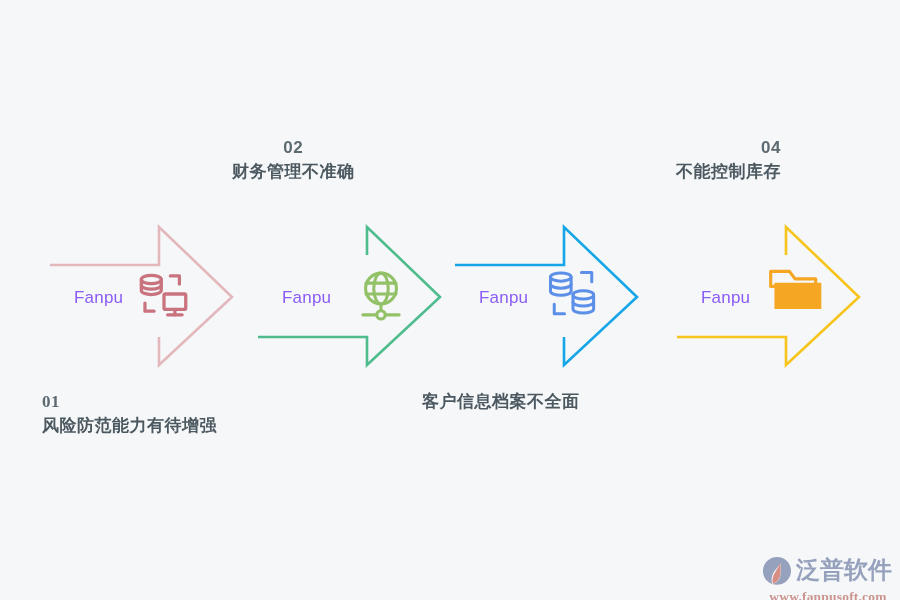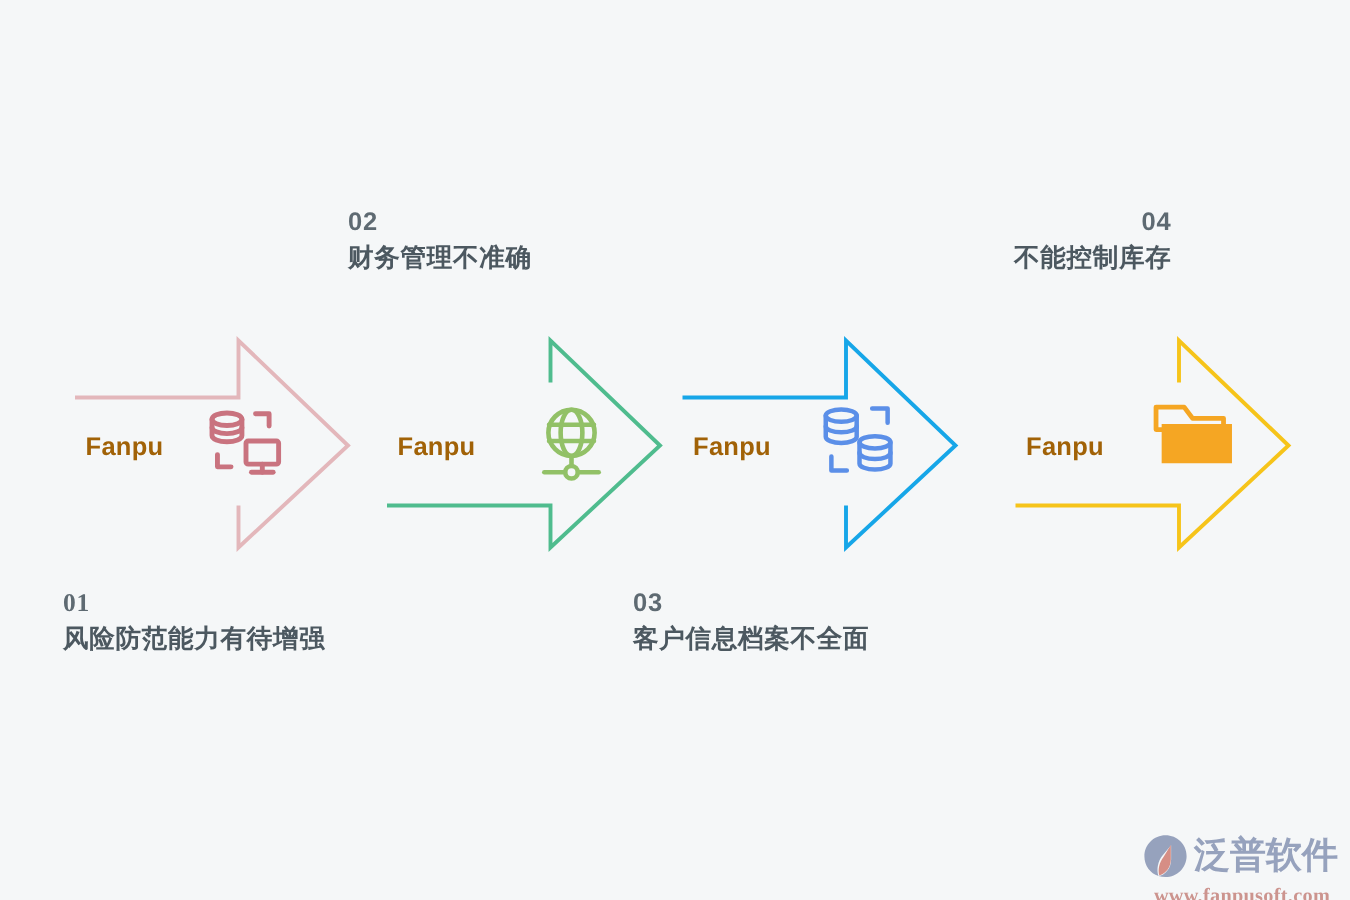--- a/index.html
+++ b/index.html
@@ -30,25 +30,26 @@
     position: absolute;
     left: 0;
     top: 0;
     width: 230px;
     height: 160px;
     overflow: visible;
   }
   .fanpu-label {
     position: absolute;
     font-size: 17px;
-    font-weight: bold;
-    color: #a16207;
+    font-weight: normal;
+    color: #8b5cf6;
     letter-spacing: 0.2px;
     white-space: nowrap;
     line-height: 1;
+    margin-left: 17px;
   }
   .step-icon {
     position: absolute;
     width: 58px;
     height: 58px;
   }
   .caption {
     position: absolute;
     white-space: nowrap;
     line-height: 1.18;
@@ -187,27 +188,26 @@
         </g>
       </svg>
     </div>
   </div>
 
   <div class="caption" id="caption-1" style="left:42px; top:392px;font-family:Liberation Serif, serif;">
     <span class="num">01</span>
     <span class="txt">风险防范能力有待增强</span>
   </div>
 
-  <div class="caption" id="caption-2" style="left:232px; top:138px;">
+  <div class="caption" id="caption-2" style="left:232px; top:138px;text-align:center;">
     <span class="num">02</span>
     <span class="txt">财务管理不准确</span>
   </div>
 
   <div class="caption" id="caption-3" style="left:422px; top:392px;">
-    <span class="num">03</span>
     <span class="txt">客户信息档案不全面</span>
   </div>
 
   <div class="caption" id="caption-4" style="left:676px; top:138px;text-align:right;">
     <span class="num">04</span>
     <span class="txt">不能控制库存</span>
   </div>
 
   <div id="watermark">
     <div class="wm-row">

